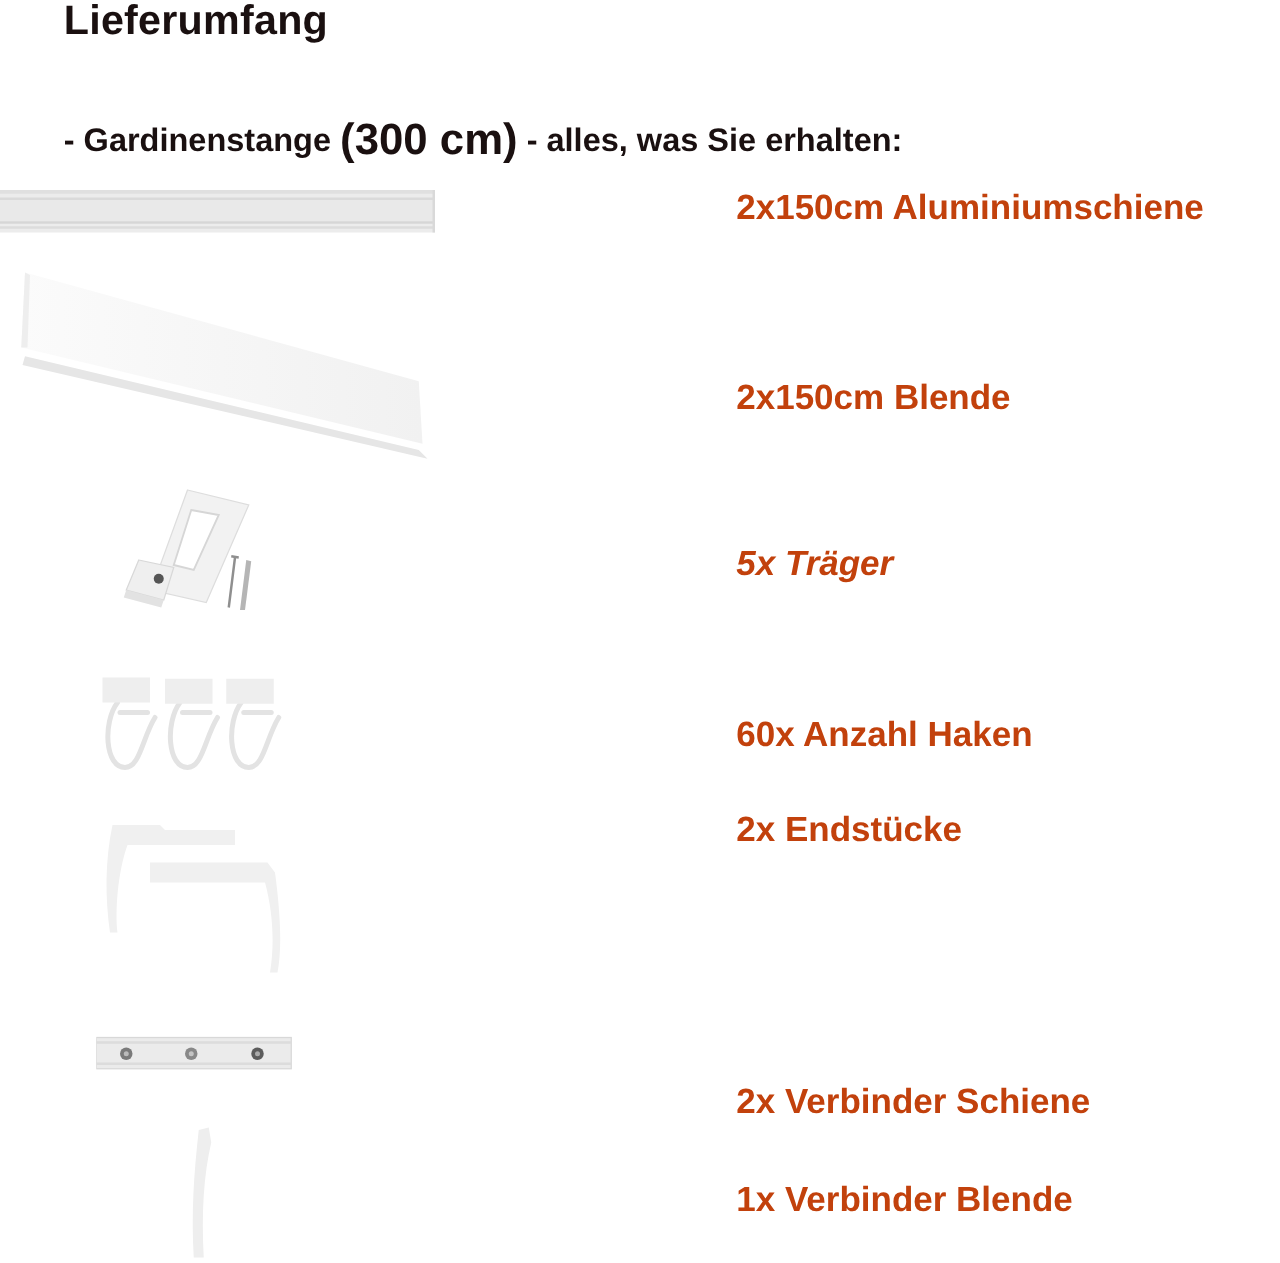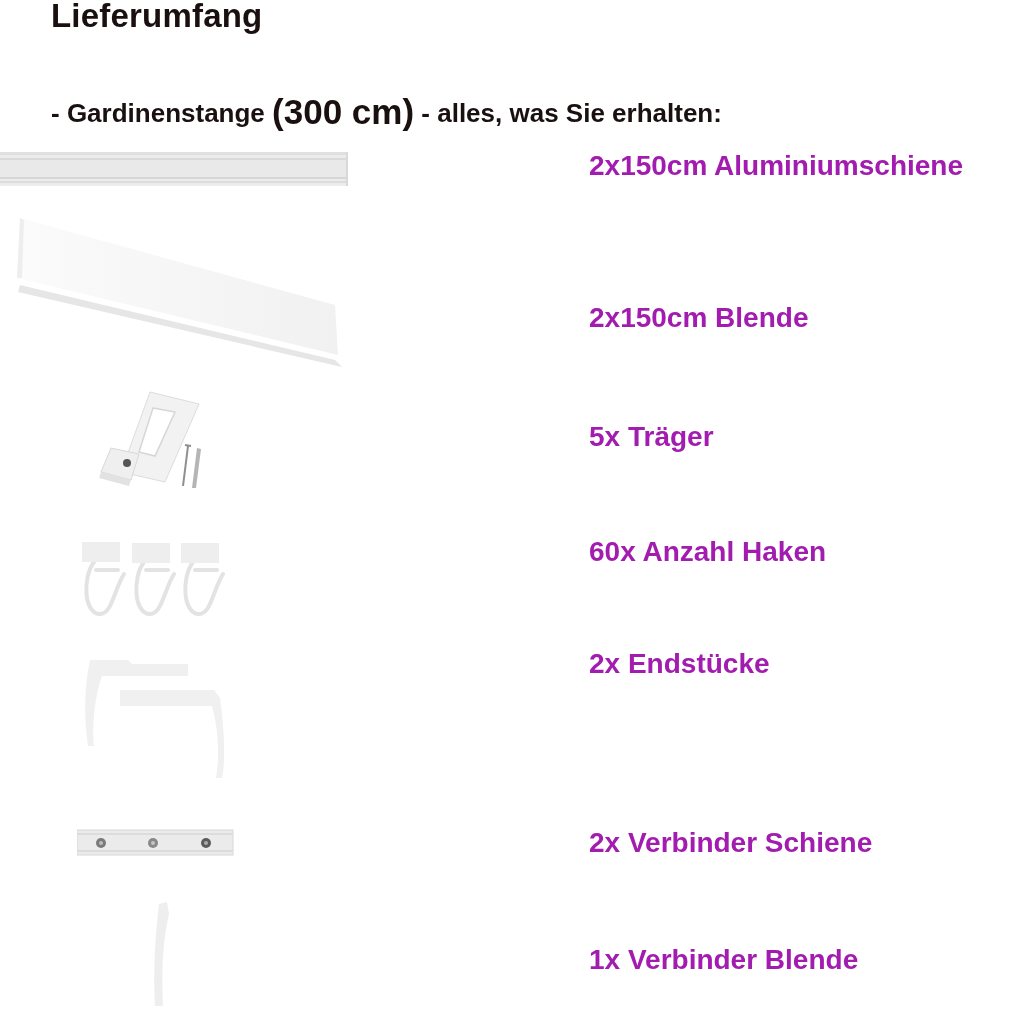--- a/index.html
+++ b/index.html
@@ -37,21 +37,21 @@
     }
     .subtitle .big {
       font-size: 35px;
       vertical-align: -2px;
     }
     .item-label {
       position: absolute;
       left: 589px;
       font-size: 28px;
       font-weight: bold;
-      color: #a21caf;
+      color: #c2410c;
       white-space: nowrap;
     }
     .part {
       position: absolute;
     }
     svg { display: block; }
   </style>
 </head>
 <body>
 
@@ -95,38 +95,38 @@
     <polygon points="55,2 104,14 70,92 26,82" fill="#f2f2f2" stroke="#dddddd" stroke-width="1"></polygon>
     <polygon points="58,18 80,22 60,66 44,62" fill="#ffffff" stroke="#d6d6d6" stroke-width="1.5"></polygon>
     <polygon points="16,58 44,64 36,90 6,82" fill="#efefef" stroke="#d8d8d8" stroke-width="1"></polygon>
     <polygon points="6,82 36,90 34,96 4,88" fill="#e2e2e2"></polygon>
     <circle cx="32" cy="73" r="4" fill="#555555"></circle>
     <line x1="93" y1="56" x2="88" y2="96" stroke="#8f8f8f" stroke-width="2"></line>
     <line x1="90" y1="55" x2="96" y2="56" stroke="#8f8f8f" stroke-width="2"></line>
     <polygon points="102,58 106,59 101,98 97,98" fill="#b5b5b5"></polygon>
   </svg>
 </div>
-<div class="item-label" style="top:421px;">5x Träger</div>
+<div class="item-label" style="top:435px;font-style:italic;">5x Träger</div>
 
 <div class="part" style="left:80px;top:540px;">
   <svg width="150" height="80" viewBox="0 0 150 80">
     <g fill="none" stroke="#e3e3e3" stroke-width="4" stroke-linecap="round">
       <path d="M14 22 C2 38, 4 74, 20 74 C32 74, 34 50, 44 34"></path>
       <path d="M16 30 L38 30"></path>
       <path d="M64 22 C52 38, 54 74, 70 74 C82 74, 84 50, 94 34"></path>
       <path d="M66 30 L88 30"></path>
       <path d="M113 22 C101 38, 103 74, 119 74 C131 74, 133 50, 143 34"></path>
       <path d="M115 30 L137 30"></path>
     </g>
     <rect x="2" y="2" width="38" height="20" fill="#eeeeee"></rect>
     <rect x="52" y="3" width="38" height="20" fill="#eeeeee"></rect>
     <rect x="101" y="3" width="38" height="20" fill="#eeeeee"></rect>
   </svg>
 </div>
-<div class="item-label" style="top:536px;">60x Anzahl Haken</div>
+<div class="item-label" style="top:572px;">60x Anzahl Haken</div>
 
 <div class="part" style="left:80px;top:658px;">
   <svg width="150" height="125" viewBox="0 0 150 125">
     <g fill="#f0f0f0">
       <path d="M10 2 L48 2 L52 6 L108 6 L108 18 L22 18 C14 40, 12 72, 14 88 L8 88 C4 60, 4 30, 10 2 Z"></path>
       <path d="M40 32 L134 32 L140 40 C144 70, 146 100, 142 120 L136 120 C140 96, 138 70, 132 48 L40 48 Z"></path>
     </g>
   </svg>
 </div>
 <div class="item-label" style="top:648px;">2x Endstücke</div>
@@ -137,20 +137,20 @@
     <rect x="0" y="5" width="156" height="2" fill="#dcdcdc"></rect>
     <rect x="0" y="22" width="156" height="2" fill="#dcdcdc"></rect>
     <circle cx="24" cy="15" r="5" fill="#7a7a7a"></circle>
     <circle cx="24" cy="15" r="2" fill="#bbbbbb"></circle>
     <circle cx="76" cy="15" r="5" fill="#888888"></circle>
     <circle cx="76" cy="15" r="2" fill="#c4c4c4"></circle>
     <circle cx="129" cy="15" r="5" fill="#5c5c5c"></circle>
     <circle cx="129" cy="15" r="2" fill="#aaaaaa"></circle>
   </svg>
 </div>
-<div class="item-label" style="top:827px;">2x Verbinder Schiene</div>
+<div class="item-label" style="top:865px;">2x Verbinder Schiene</div>
 
 <div class="part" style="left:145px;top:900px;">
   <svg width="30" height="110" viewBox="0 0 30 110">
     <path d="M14 4 L22 2 L24 14 C18 40, 16 70, 18 106 L10 106 C8 70, 10 40, 14 4 Z" fill="#eeeeee"></path>
   </svg>
 </div>
 <div class="item-label" style="top:944px;">1x Verbinder Blende</div>
 
 </body></html>

